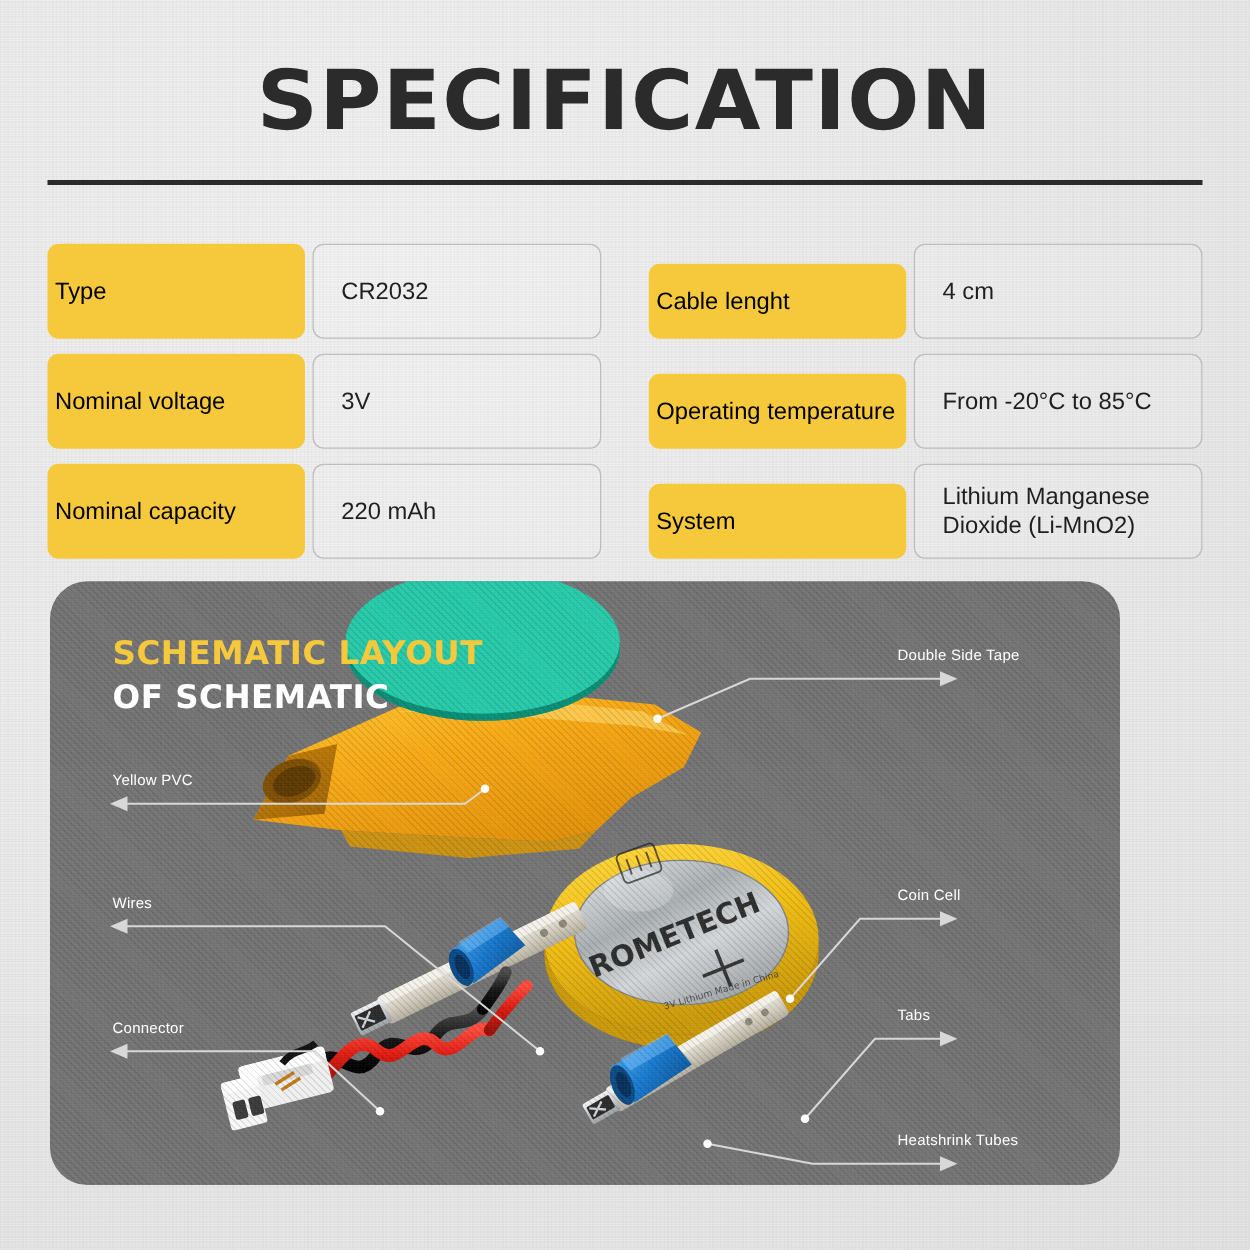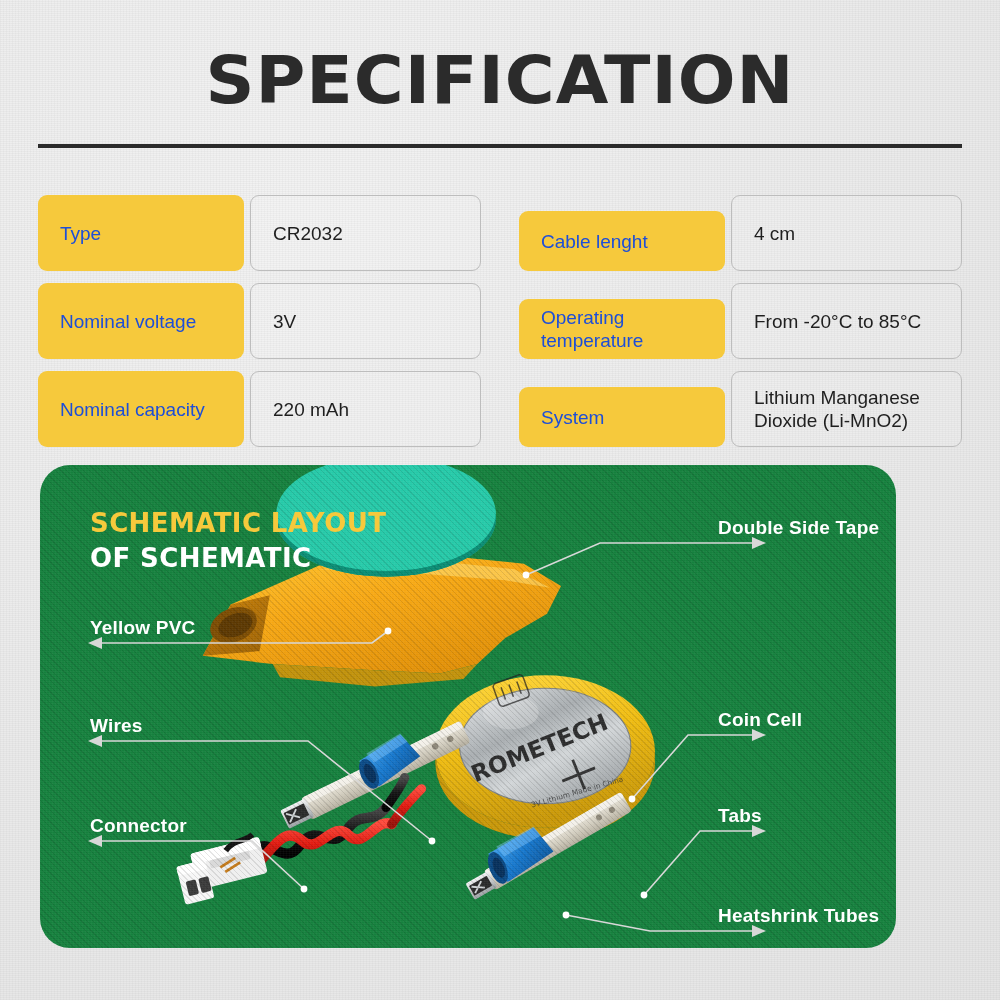--- a/index.html
+++ b/index.html
@@ -45,44 +45,44 @@
     column-gap:38px;
     row-gap:12px;
   }
   .spec-col{ display:flex; flex-direction:column; row-gap:12px; }
   .spec-row{ display:flex; align-items:stretch; gap:6px; height:76px; }
   .spec-key{
     flex:0 0 206px;
     background:#f6c93c;
     border-radius:9px;
     display:flex; align-items:center;
-    padding:0 22px;
+    padding:0 6px;
     font-size:19px;
-    color:#1d4ed8;
+    color:#000000;
     line-height:23px;
     font-weight:500;
   }
   .spec-col.right .spec-key{ flex:0 0 206px;margin-top:16px; }
   .spec-val{
     flex:1 1 auto;
     border:1.5px solid #bdbdbd;
     border-radius:9px;
     background:rgba(255,255,255,.10);
     display:flex; align-items:center;
     padding:0 22px;
     font-size:19px;
     font-weight:normal;
     color:#1f1f1f;
     line-height:23px;
   }
 
   
   .schematic{
     position:absolute; left:40px; top:465px; width:856px; height:483px;
-    background:#15803d;
+    background:#737373;
     border-radius:30px;
     overflow:hidden;
   }
   .schematic .panel-noise{
     position:absolute; inset:0;
     background-image:
       repeating-linear-gradient(0deg, rgba(255,255,255,.030) 0 1px, transparent 1px 2px),
       repeating-linear-gradient(90deg, rgba(255,255,255,.022) 0 1px, transparent 1px 3px),
       repeating-linear-gradient(45deg, rgba(0,0,0,.10) 0 1px, transparent 1px 4px);
     pointer-events:none;
@@ -95,22 +95,22 @@
     letter-spacing:.4px;
     line-height:32px;
   }
   .sch-head .l1{ color:#f6c93c; display:block; }
   .sch-head .l2{ color:#ffffff; display:block; margin-top:3px; }
 
   
   .callout{
     position:absolute;
     color:#ffffff;
-    font-size:19px;
-    font-weight:bold;
+    font-size:12px;
+    font-weight:normal;
     white-space:nowrap;
     letter-spacing:.2px;
   }
   svg.leaders{ position:absolute; inset:0; width:920px; height:483px; }
 
   .art{ position:absolute; inset:0; }
 </style>
 </head>
 <body>
 

